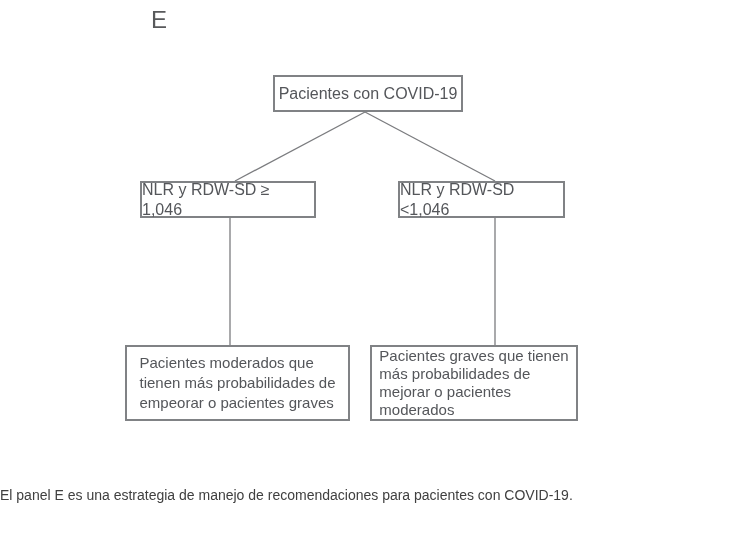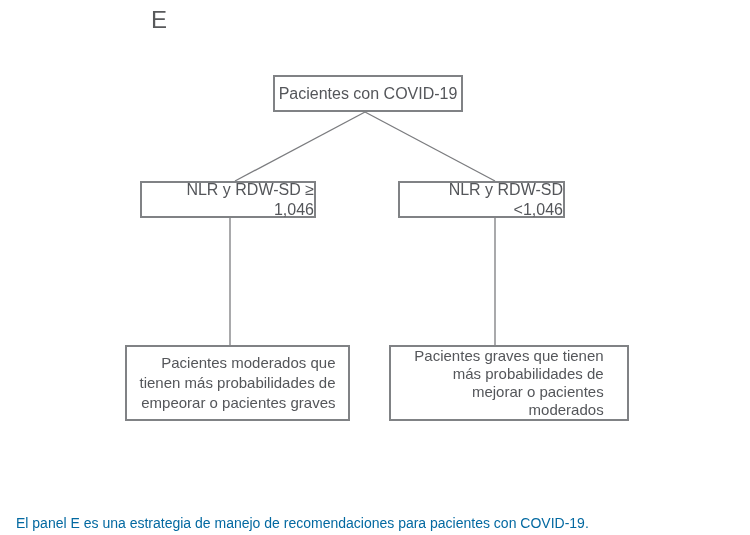--- a/index.html
+++ b/index.html
@@ -29,21 +29,21 @@
     pointer-events: none;
   }
   .node {
     position: absolute;
     border: 2px solid #808285;
     background: #ffffff;
     color: #54565a;
     display: flex;
     align-items: center;
     justify-content: center;
-    text-align: right;
+    text-align: left;
     white-space: pre-line;
     line-height: 1.2;
   }
   .node-root {
     left: 273px; top: 75px;
     width: 190px; height: 37px;
     font-size: 16px;
   }
   .node-cond-left {
     left: 140px; top: 181px;
@@ -55,33 +55,32 @@
     width: 167px; height: 37px;
     font-size: 16px;
   }
   .node-outcome-left {
     left: 125px; top: 345px;
     width: 225px; height: 76px;
     font-size: 15px;
     line-height: 20px;
   }
   .node-outcome-right {
-    left: 389px; top: 345px;
-    width: 240px; height: 76px;
+    left: 370px; top: 345px;
+    width: 208px; height: 76px;
     font-size: 15px;
     line-height: 18px;
   }
   .caption {
     position: absolute;
-    left: 16px;
+    left: 0;
     top: 487px;
     width: 730px;
     font-size: 14px;
-    color: #0369a1;
-    margin-top: 28px;
+    color: #404040;
   }
 </style>
 </head>
 <body>
 
 <div class="stage">
 
   <div class="panel-label">E</div>
 
   <svg class="connector-layer" viewBox="0 0 750 535">

